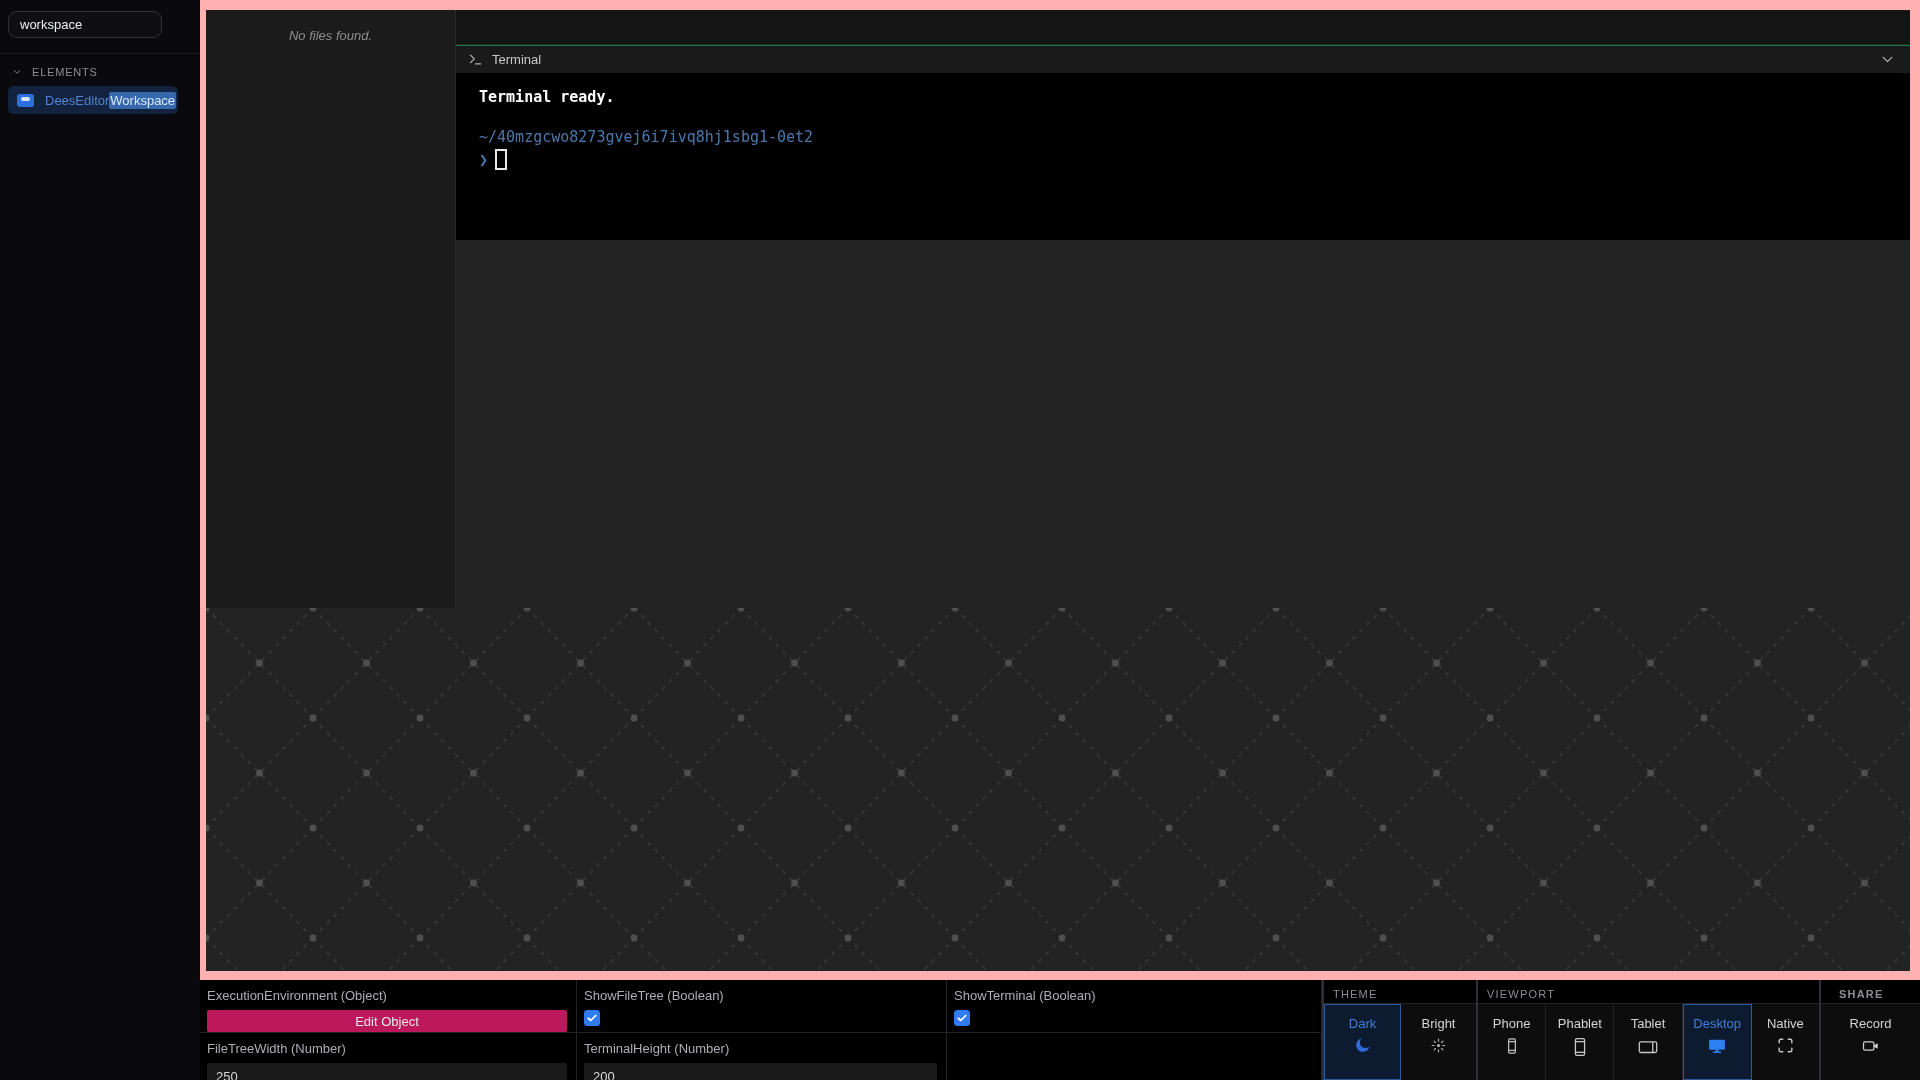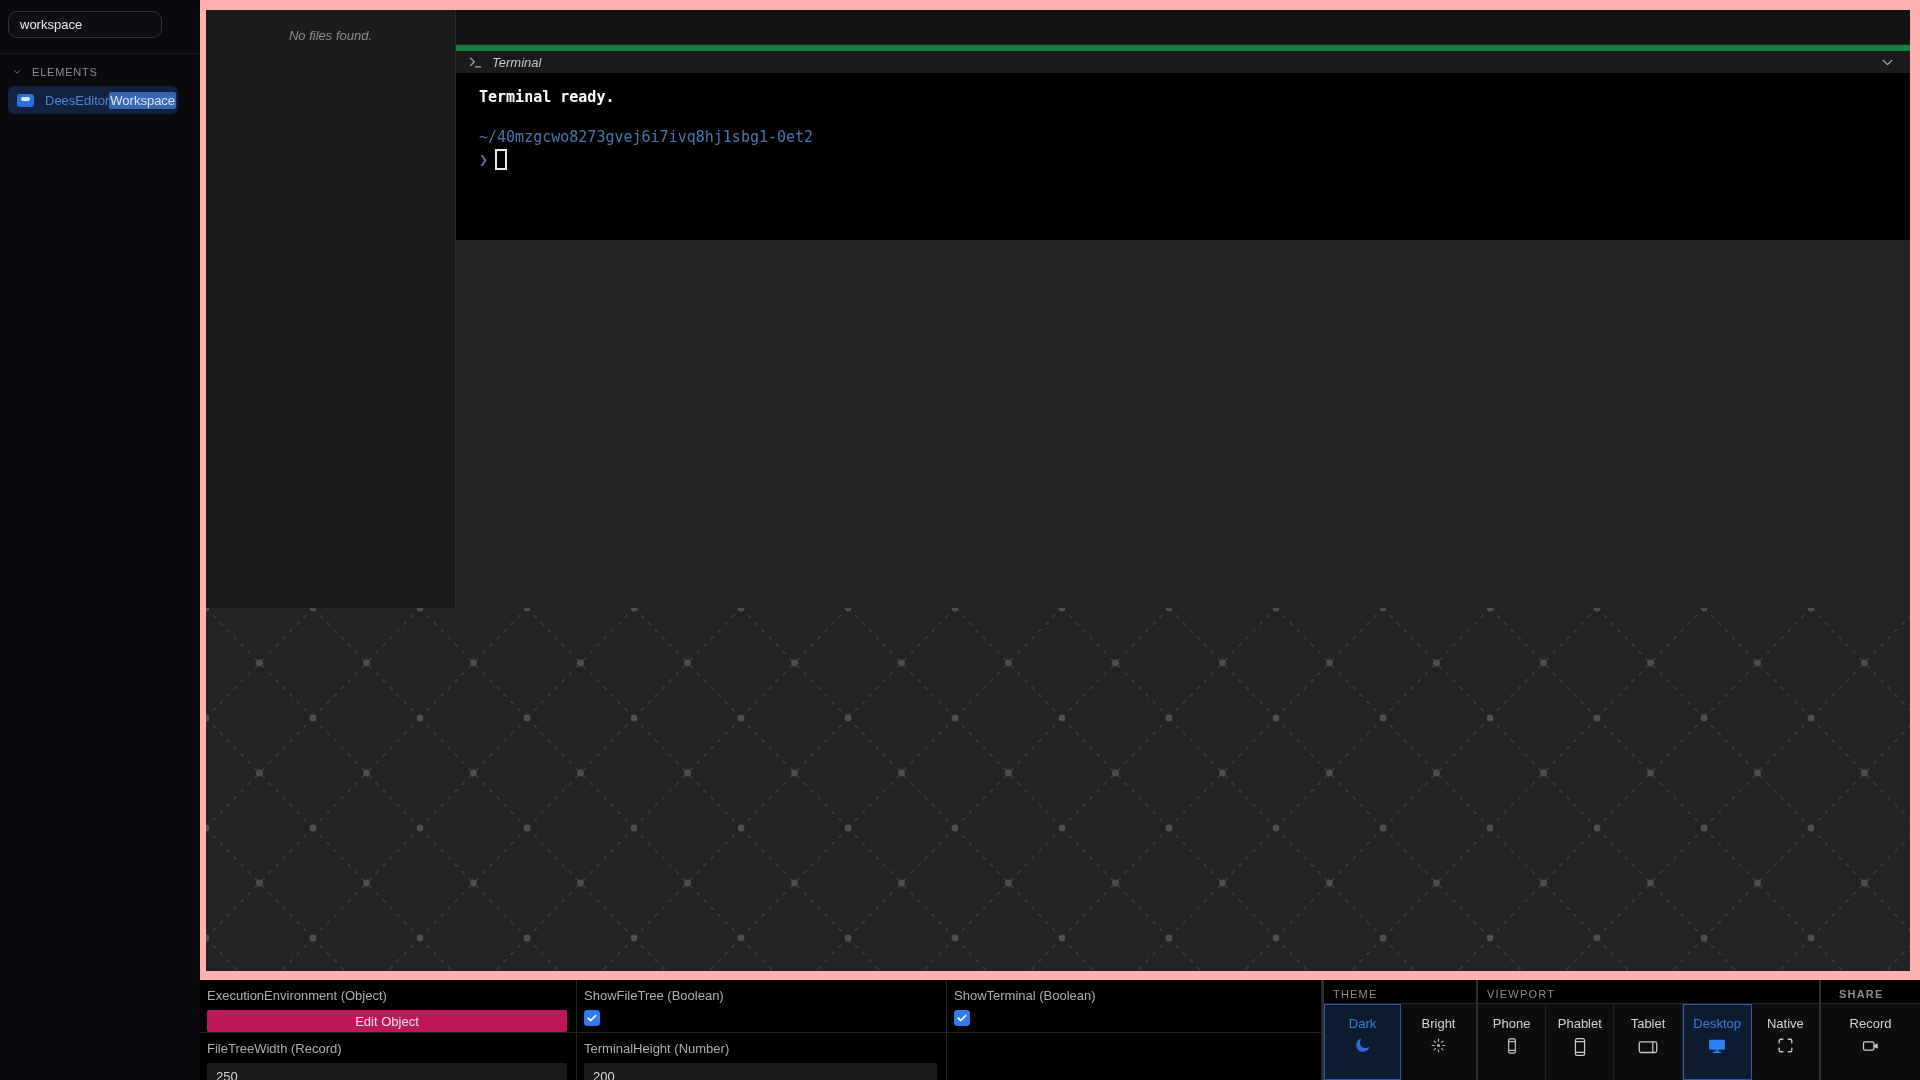--- a/index.html
+++ b/index.html
@@ -35,22 +35,22 @@
   .demo { width:100%; height:100%; display:flex; flex-direction:column; background:#232323; }
   .top-row { height:598px; display:flex; flex:0 0 auto; }
   .file-tree { width:250px; flex:0 0 auto; background:#1b1b1b; border-right:1px solid #2a2a2a;
                text-align:center; padding-top:18px; }
   .empty-msg { font-style:italic; font-size:13px; color:#8e8e8e; }
   .editor-col { flex:1; display:flex; flex-direction:column; min-width:0; }
   .tab-strip { height:35px; flex:0 0 auto; background:#141414; border-bottom:1px solid #272727; }
   .editor-body { flex:1; background:#181818; display:flex; flex-direction:column;
                  align-items:center; justify-content:center; gap:10px; }
   .editor-placeholder-text { color:#9b9b9b; font-size:15.5px; }
-  .terminal-header { height:28px; flex:0 0 auto; background:#1a1a1a; border-top:6px solid #15803d;
-                     display:flex; align-items:center; padding:0 14px 0 12px; gap:9px;font-style:italic; }
+  .terminal-header { height:28px; flex:0 0 auto; background:#1a1a1a; border-top:1px solid #15803d;
+                     display:flex; align-items:center; padding:0 14px 0 12px; gap:9px; }
   .terminal-title { color:#c9c9c9; font-size:13px; }
   .terminal-header .spacer { flex:1; }
   .terminal-body { height:167px; flex:0 0 auto; background:#000; padding:15px 0 0 23px;
                    font-family:"DejaVu Sans Mono", monospace; }
   .t-ready { color:#ffffff; font-size:15px; font-weight:700; }
   .t-path { color:#4a77ad; font-size:15px; margin-top:22px; }
   .t-prompt-row { display:flex; align-items:center; gap:7px; margin-top:3px; }
   .t-prompt { color:#4a77ad; font-size:15px; }
   .t-cursor { width:12px; height:21px; border:2px solid #e9e9e9; display:inline-block; }
   .pattern-area { flex:1; position:relative; background:#232323; overflow:hidden; }
@@ -172,21 +172,21 @@
   </div>
 
   <div class="props">
 
     <div class="prop-col c1">
       <div class="prop-cell first">
         <div class="prop-label">ExecutionEnvironment (Object)</div>
         <button class="edit-object-btn">Edit Object</button>
       </div>
       <div class="prop-cell second">
-        <div class="prop-label">FileTreeWidth (Record)</div>
+        <div class="prop-label">FileTreeWidth (Number)</div>
         <input class="num-input" type="text" value="250" style="">
       </div>
     </div>
 
     <div class="prop-col c2">
       <div class="prop-cell first">
         <div class="prop-label">ShowFileTree (Boolean)</div>
         <div class="checkbox">
           <span class="icon">
             <svg width="12" height="12" viewBox="0 0 24 24" fill="none" stroke="#ffffff" stroke-width="3.4" stroke-linecap="round" stroke-linejoin="round">

